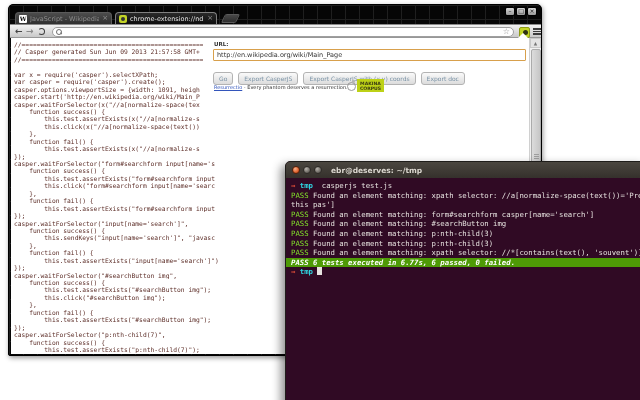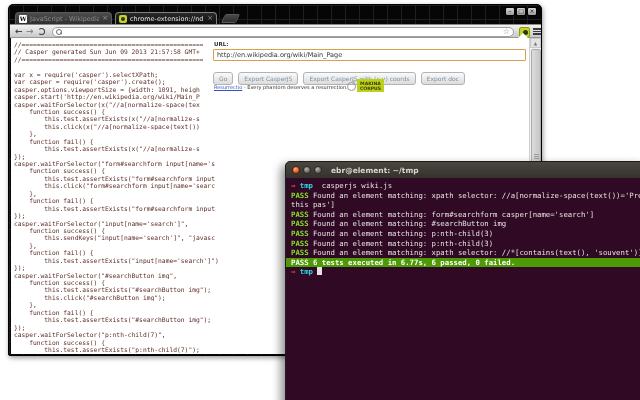--- a/index.html
+++ b/index.html
@@ -124,23 +124,23 @@
     border:0.5px solid #2e2b27; }
   .t-title { margin-left:6px; font-size:7.5px; font-weight:bold; color:#dcd8d0; }
 
   .t-body { position:absolute; left:0; top:16px; width:360px; height:228px;
     background:#300a24; overflow:hidden; padding-top:3px;
     font-family:"DejaVu Sans Mono", monospace; font-size:7.3px; line-height:9.6px; }
   .trow { white-space:pre; padding-left:5px; color:#e6e2df; }
   .trow.hl-row { background:#4e9a06; }
   .t-arrow { color:#d64937; font-weight:bold; }
   .t-dir { color:#2fd7e3; font-weight:bold; }
-  .t-pass { color:#82e22b; font-weight:bold; }
+  .t-pass { color:#82e22b; font-weight:normal; }
   .t-plain { color:#e6e2df; }
-  .t-hl { color:#ffffff; font-weight:bold; }
+  .t-hl { color:#ffffff; font-weight:bold;font-style:italic; }
   .t-cursor { display:inline-block; width:4.4px; height:8px; background:#e6e2df;
     vertical-align:-1px; }
 </style>
 </head>
 <body>
 
 <div class="browser">
 
   <div class="win-controls">
     <div class="win-btn">–</div>
@@ -251,24 +251,24 @@
       <div class="sbar-arrow sbar-down">▼</div>
     </div>
   </div>
 </div>
 
 <div class="terminal">
   <div class="t-titlebar">
     <div class="t-btn t-btn-close"></div>
     <div class="t-btn t-btn-min"></div>
     <div class="t-btn t-btn-max"></div>
-    <div class="t-title">ebr@element: ~/tmp</div>
+    <div class="t-title">ebr@deserves: ~/tmp</div>
   </div>
   <div class="t-body">
-      <div class="trow"><span class="t-arrow">→ </span><span class="t-dir">tmp </span><span class="t-plain"> casperjs wiki.js</span></div>
+      <div class="trow"><span class="t-arrow">→ </span><span class="t-dir">tmp </span><span class="t-plain"> casperjs test.js</span></div>
       <div class="trow"><span class="t-pass">PASS</span><span class="t-plain"> Found an element matching: xpath selector: //a[normalize-space(text())='Pre</span></div>
       <div class="trow"><span class="t-plain">this pas']</span></div>
       <div class="trow"><span class="t-pass">PASS</span><span class="t-plain"> Found an element matching: form#searchform casper[name='search']</span></div>
       <div class="trow"><span class="t-pass">PASS</span><span class="t-plain"> Found an element matching: #searchButton img</span></div>
       <div class="trow"><span class="t-pass">PASS</span><span class="t-plain"> Found an element matching: p:nth-child(3)</span></div>
       <div class="trow"><span class="t-pass">PASS</span><span class="t-plain"> Found an element matching: p:nth-child(3)</span></div>
       <div class="trow"><span class="t-pass">PASS</span><span class="t-plain"> Found an element matching: xpath selector: //*[contains(text(), 'souvent')]</span></div>
       <div class="trow hl-row"><span class="t-hl">PASS 6 tests executed in 6.77s, 6 passed, 0 failed.</span></div>
       <div class="trow"><span class="t-arrow">→ </span><span class="t-dir">tmp </span><span class="t-cursor"></span></div>
     </div>

